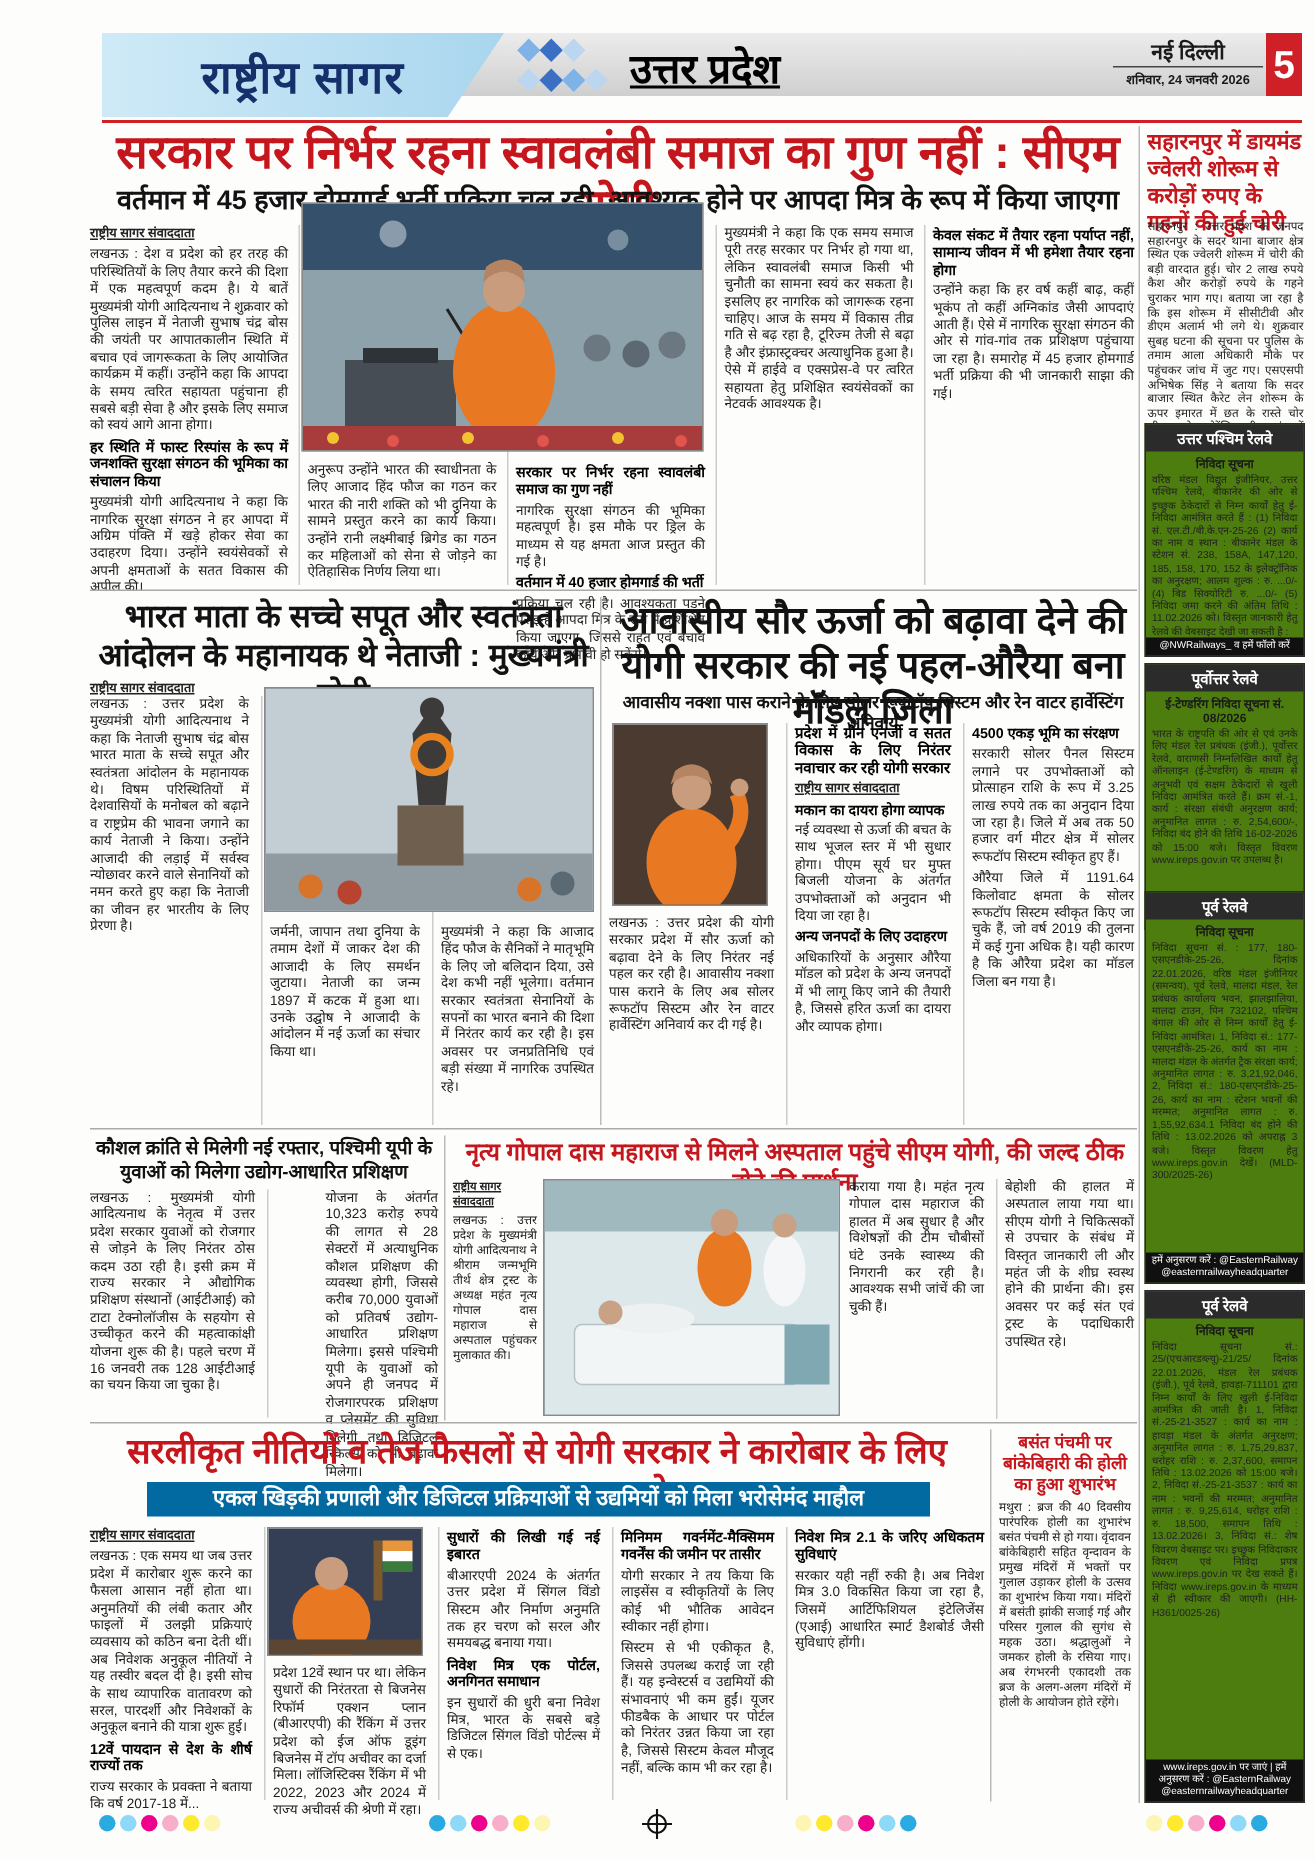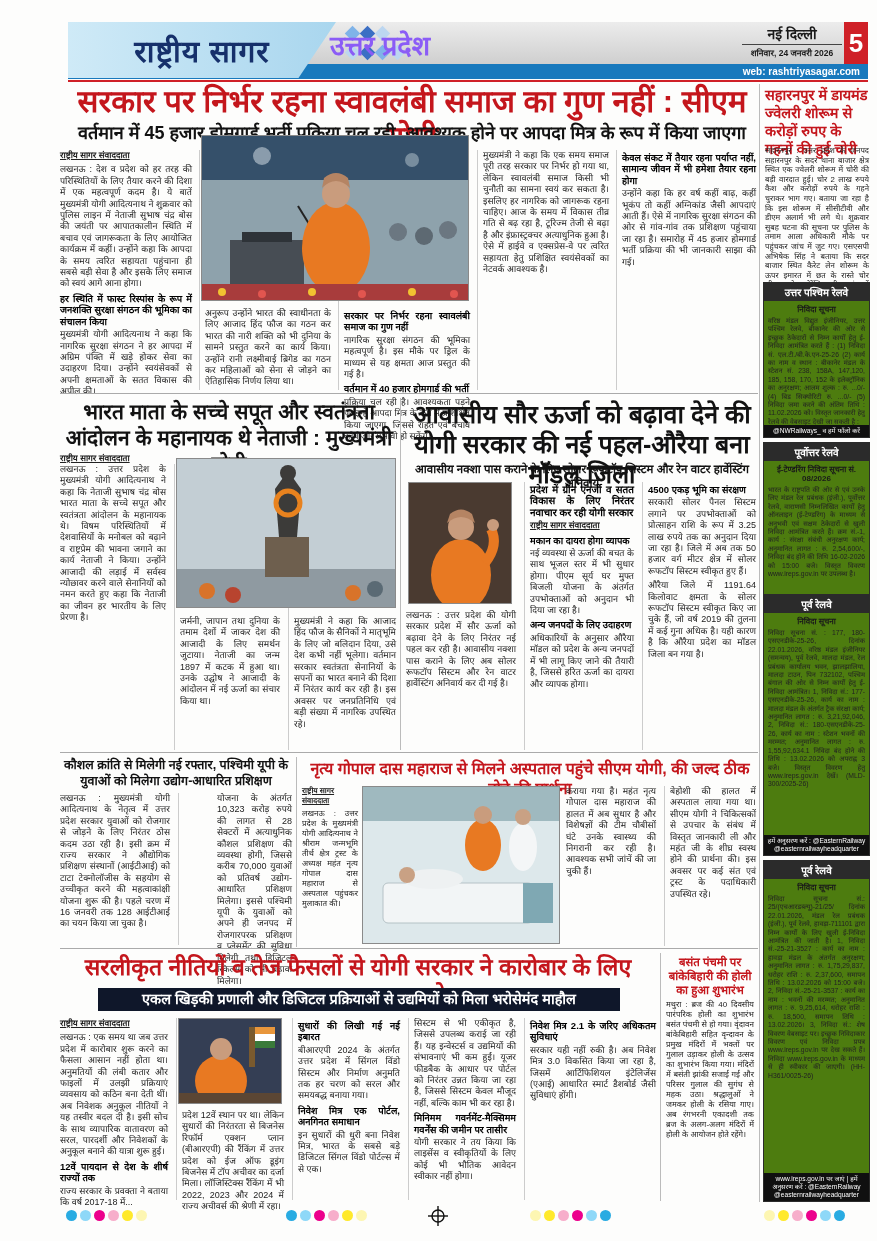--- a/index.html
+++ b/index.html
@@ -7,41 +7,41 @@
   body{font-family:"Liberation Sans","DejaVu Sans",sans-serif;color:#1a1a1a;}
   .page{position:relative;width:877px;height:1241px;background:#fdfdfc;overflow:hidden;}
 
   
   .hdr-band{position:absolute;left:68px;top:22px;width:800px;height:42px;background:linear-gradient(#ececec,#cfcfcf);}
   .masthead{position:absolute;left:68px;top:22px;width:268px;height:56px;background:linear-gradient(90deg,#cfeaf7,#a9d6ee);clip-path:polygon(0 0,100% 0,86% 100%,0 100%);display:flex;align-items:center;justify-content:center;z-index:3;}
   .masthead-title{font-size:30px;font-weight:bold;color:#16306b;letter-spacing:1px;}
   .diamonds{position:absolute;left:345px;top:26px;z-index:4;}
   .diamonds i{display:inline-block;width:11px;height:11px;margin:2px;transform:rotate(45deg);}
   .d1{background:#3b6fc4;} .d2{background:#7fb3e8;} .d3{background:#bcd6f0;}
-  .section-title{position:absolute;left:330px;top:26px;width:280px;font-size:27px;font-weight:bold;color:#8b5cf6;z-index:4;}
+  .section-title{position:absolute;left:330px;top:26px;width:280px;text-align:center;font-size:27px;font-weight:bold;color:#000000;z-index:4;text-decoration:underline;}
   .hdr-right{position:absolute;left:742px;top:24px;width:100px;text-align:center;z-index:4;}
   .hdr-city{font-size:14px;font-weight:bold;border-bottom:1px solid #444;padding-bottom:1px;}
   .hdr-date{font-size:8.5px;font-weight:bold;margin-top:2px;}
   .page-no{position:absolute;left:844px;top:22px;width:24px;height:42px;background:#cf2027;color:#fff;font-size:26px;font-weight:bold;display:flex;align-items:center;justify-content:center;z-index:4;}
   .web-strip{position:absolute;left:68px;top:64px;width:800px;height:15px;background:#1879bd;color:#fff;font-size:10px;font-weight:bold;text-align:right;line-height:15px;padding-right:8px;z-index:2;}
   .hdr-redline{position:absolute;left:68px;top:80px;width:800px;height:2px;background:#cf2027;}
 
   
   .headline-red{color:#c4161c;font-weight:bold;text-align:center;}
   .headline-black{color:#121212;font-weight:bold;text-align:center;}
   .byline{font-size:8.5px;font-weight:bold;text-align:left;color:#222;margin-bottom:3px;text-decoration:underline;}
   .col{position:absolute;font-size:9px;line-height:11.4px;text-align:justify;color:#1c1c1c;}
   .col.rule{border-left:1px solid #cccccc;padding-left:5px;}
   .para{margin:0 0 3px 0;}
   .xhead{display:block;font-weight:bold;font-size:9.5px;margin:2px 0;color:#000;}
   .vline{position:absolute;width:1px;background:#bbbbbb;}
   .hline{position:absolute;height:1px;background:#aaaaaa;}
 
   .photo{position:absolute;border:1px solid #8a8a8a;overflow:hidden;background:#9aa7ae;}
-  .redbar{position:absolute;background:#0f172a;color:#ffffff;font-weight:bold;text-align:center;}
+  .redbar{position:absolute;background:#0369a1;color:#ffffff;font-weight:bold;text-align:center;}
 
   
   .rail-art-head{position:absolute;font-size:14.5px;line-height:18px;font-weight:bold;color:#c4161c;}
   .rail-text{position:absolute;font-size:7.8px;line-height:9.6px;text-align:justify;color:#222;}
   .notice{position:absolute;border:1px solid #2b2b2b;background:#4d7c0f;}
   .notice-hd{background:#2b2b2b;color:#fff;font-size:10px;font-weight:bold;text-align:center;padding:2px 0;}
   .notice-sub{font-size:8px;font-weight:bold;text-align:center;padding:2px 0 1px;}
   .notice-bd{font-size:6.8px;line-height:8.4px;text-align:justify;padding:2px 4px;color:#222;}
   .notice-ref{font-size:6.8px;text-align:right;padding:0 4px;}
   .notice-ft{position:absolute;bottom:0;left:0;right:0;background:#101010;color:#fff;font-size:6.6px;text-align:center;padding:2px 1px;line-height:8px;}
@@ -65,21 +65,20 @@
   <div class="diamonds">
     <i class="d2"></i><i class="d1"></i><i class="d3"></i><br>
     <i class="d3"></i><i class="d1"></i><i class="d2"></i><i class="d3"></i>
   </div>
   <div class="section-title">उत्तर प्रदेश</div>
   <div class="hdr-right">
     <div class="hdr-city">नई दिल्ली</div>
     <div class="hdr-date">शनिवार, 24 जनवरी 2026</div>
   </div>
   <div class="page-no">5</div>
-  <div class="web-strip">web: rashtriyasagar.com</div>
   <div class="hdr-redline"></div>
 
   <div class="headline-red" style="position:absolute;left:64px;top:84px;width:696px;font-size:31px;line-height:36px;">सरकार पर निर्भर रहना स्वावलंबी समाज का गुण नहीं : सीएम योगी</div>
   <div class="headline-black" style="position:absolute;left:64px;top:122px;width:696px;font-size:18px;line-height:23px;">वर्तमान में 45 हजार होमगार्ड भर्ती प्रक्रिया चल रही, आवश्यक होने पर आपदा मित्र के रूप में किया जाएगा प्रशिक्षित</div>
 
   <div class="col" style="left:60px;top:150px;width:132px;height:240px;">
     <div class="byline">राष्ट्रीय सागर संवाददाता</div>
     <div>
         <p class="para">लखनऊ : देश व प्रदेश को हर तरह की परिस्थितियों के लिए तैयार करने की दिशा में एक महत्वपूर्ण कदम है। ये बातें मुख्यमंत्री योगी आदित्यनाथ ने शुक्रवार को पुलिस लाइन में नेताजी सुभाष चंद्र बोस की जयंती पर आपातकालीन स्थिति में बचाव एवं जागरूकता के लिए आयोजित कार्यक्रम में कहीं। उन्होंने कहा कि आपदा के समय त्वरित सहायता पहुंचाना ही सबसे बड़ी सेवा है और इसके लिए समाज को स्वयं आगे आना होगा।</p>
         <p class="para"><b class="xhead">हर स्थिति में फास्ट रिस्पांस के रूप में जनशक्ति सुरक्षा संगठन की भूमिका का संचालन किया</b>मुख्यमंत्री योगी आदित्यनाथ ने कहा कि नागरिक सुरक्षा संगठन ने हर आपदा में अग्रिम पंक्ति में खड़े होकर सेवा का उदाहरण दिया। उन्होंने स्वयंसेवकों से अपनी क्षमताओं के सतत विकास की अपील की।</p>
@@ -236,22 +235,22 @@
       </div>
   </div>
   <div class="col rule" style="left:176px;top:1018px;width:108px;height:182px;padding-top:92px;">
       <p class="para">प्रदेश 12वें स्थान पर था। लेकिन सुधारों की निरंतरता से बिजनेस रिफॉर्म एक्शन प्लान (बीआरएपी) की रैंकिंग में उत्तर प्रदेश को ईज ऑफ डूइंग बिजनेस में टॉप अचीवर का दर्जा मिला। लॉजिस्टिक्स रैंकिंग में भी 2022, 2023 और 2024 में राज्य अचीवर्स की श्रेणी में रहा।</p>
     </div>
   <div class="col rule" style="left:292px;top:1018px;width:108px;height:182px;">
       <p class="para"><b class="xhead">सुधारों की लिखी गई नई इबारत</b>बीआरएपी 2024 के अंतर्गत उत्तर प्रदेश में सिंगल विंडो सिस्टम और निर्माण अनुमति तक हर चरण को सरल और समयबद्ध बनाया गया।</p>
       <p class="para"><b class="xhead">निवेश मित्र एक पोर्टल, अनगिनत समाधान</b>इन सुधारों की धुरी बना निवेश मित्र, भारत के सबसे बड़े डिजिटल सिंगल विंडो पोर्टल्स में से एक।</p>
     </div>
   <div class="col rule" style="left:408px;top:1018px;width:108px;height:182px;">
+      <p class="para"><b class="xhead">मिनिमम गवर्नमेंट-मैक्सिमम गवर्नेंस की जमीन पर तासीर</b>योगी सरकार ने तय किया कि लाइसेंस व स्वीकृतियों के लिए कोई भी भौतिक आवेदन स्वीकार नहीं होगा।</p>
       <p class="para">सिस्टम से भी एकीकृत है, जिससे उपलब्ध कराई जा रही हैं। यह इन्वेस्टर्स व उद्यमियों की संभावनाएं भी कम हुईं। यूजर फीडबैक के आधार पर पोर्टल को निरंतर उन्नत किया जा रहा है, जिससे सिस्टम केवल मौजूद नहीं, बल्कि काम भी कर रहा है।</p>
-      <p class="para"><b class="xhead">मिनिमम गवर्नमेंट-मैक्सिमम गवर्नेंस की जमीन पर तासीर</b>योगी सरकार ने तय किया कि लाइसेंस व स्वीकृतियों के लिए कोई भी भौतिक आवेदन स्वीकार नहीं होगा।</p>
     </div>
   <div class="col rule" style="left:524px;top:1018px;width:132px;height:182px;">
       <p class="para"><b class="xhead">निवेश मित्र 2.1 के जरिए अधिकतम सुविधाएं</b>सरकार यही नहीं रुकी है। अब निवेश मित्र 3.0 विकसित किया जा रहा है, जिसमें आर्टिफिशियल इंटेलिजेंस (एआई) आधारित स्मार्ट डैशबोर्ड जैसी सुविधाएं होंगी।</p>
     </div>
 
   <div class="photo" style="left:178px;top:1018px;width:104px;height:86px;">
     <svg width="104" height="86" viewBox="0 0 104 86">
       <rect width="104" height="86" fill="#343e54"></rect>
       <rect x="70" y="8" width="6" height="40" fill="#7a5a2e"></rect>
       <path d="M76 8 h20 v7 h-20 z" fill="#e8963c"></path>

